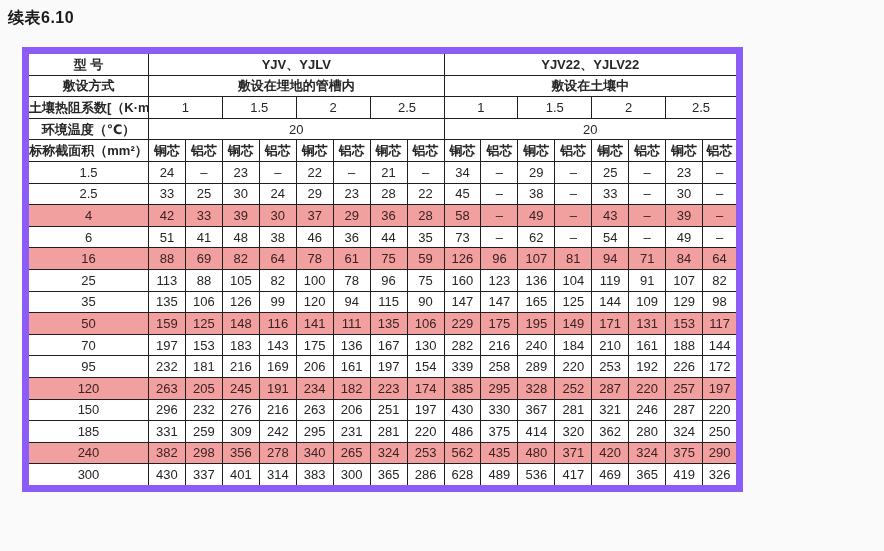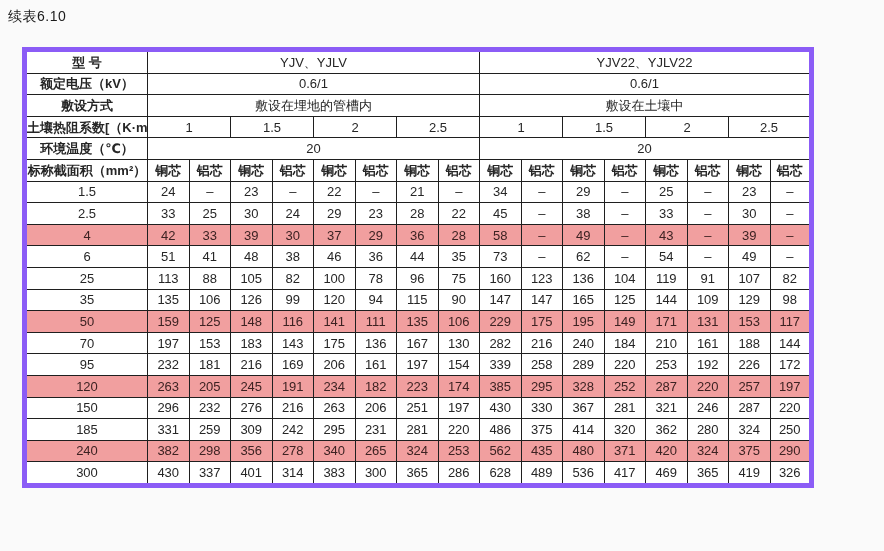--- a/index.html
+++ b/index.html
@@ -5,29 +5,29 @@
   html,body{margin:0;padding:0;}
   body{
     width:884px;height:551px;position:relative;
     background:#fafafa;
     font-family:"Liberation Sans","DejaVu Sans",sans-serif;
     color:#222;
     overflow:hidden;
   }
   .page-title{
     position:absolute;left:8px;top:8px;
-    font-size:14px;font-weight:normal;color:#1a1a1a;
+    font-size:16px;font-weight:bold;color:#1a1a1a;
     letter-spacing:0.5px;
   }
   table.main{
     position:absolute;left:22px;top:47px;
-    width:792px;
+    width:721px;
     border-collapse:collapse;
     table-layout:fixed;
-    border:5px solid #8b5cf6;
+    border:7px solid #8b5cf6;
     background:#fff;
   }
   table.main td{
     border:1px solid #1f1f1f;
     height:20.6px;
     font-size:13px;
     line-height:1;
     text-align:center;
     padding:0;
     white-space:nowrap;
@@ -39,21 +39,21 @@
     padding-left:4px;
     font-weight:bold;
     font-size:12.5px;
     color:#1c1c1c;
   }
   td.core{
     font-weight:bold;
     font-size:12px;
   }
   td.span-head{
-    font-weight:normal;
+    font-weight:bold;
     font-size:13px;
     margin-left:36px;
   }
   td.num-head{
     font-size:13px;
   }
   tr.hl td{
     background:#f19f9f;
     color:#3d2222;
   }
@@ -66,25 +66,20 @@
 <table class="main">
   <colgroup>
     <col style="width:123px">
     <col span="16">
   </colgroup>
   <tbody>
     <tr>
       <td class="label">型    号</td>
       <td class="span-head" colspan="8">YJV、YJLV</td>
       <td class="span-head" colspan="8">YJV22、YJLV22</td>
-    </tr>
-    <tr>
-      <td class="label">额定电压（kV）</td>
-      <td class="num-head" colspan="8">0.6/1</td>
-      <td class="num-head" colspan="8">0.6/1</td>
     </tr>
     <tr>
       <td class="label">敷设方式</td>
       <td class="span-head" colspan="8">敷设在埋地的管槽内</td>
       <td class="span-head" colspan="8">敷设在土壤中</td>
     </tr>
     <tr>
       <td class="label">土壤热阻系数[（K·m）/W]</td>
       <td class="num-head" colspan="2">1</td>
       <td class="num-head" colspan="2">1.5</td>
@@ -190,20 +185,39 @@
         <td>35</td>
         <td>73</td>
         <td>–</td>
         <td>62</td>
         <td>–</td>
         <td>54</td>
         <td>–</td>
         <td>49</td>
         <td>–</td>
       </tr>
+      <tr class="hl">
+        <td>16</td>
+        <td>88</td>
+        <td>69</td>
+        <td>82</td>
+        <td>64</td>
+        <td>78</td>
+        <td>61</td>
+        <td>75</td>
+        <td>59</td>
+        <td>126</td>
+        <td>96</td>
+        <td>107</td>
+        <td>81</td>
+        <td>94</td>
+        <td>71</td>
+        <td>84</td>
+        <td>64</td>
+      </tr>
       <tr>
         <td>25</td>
         <td>113</td>
         <td>88</td>
         <td>105</td>
         <td>82</td>
         <td>100</td>
         <td>78</td>
         <td>96</td>
         <td>75</td>

